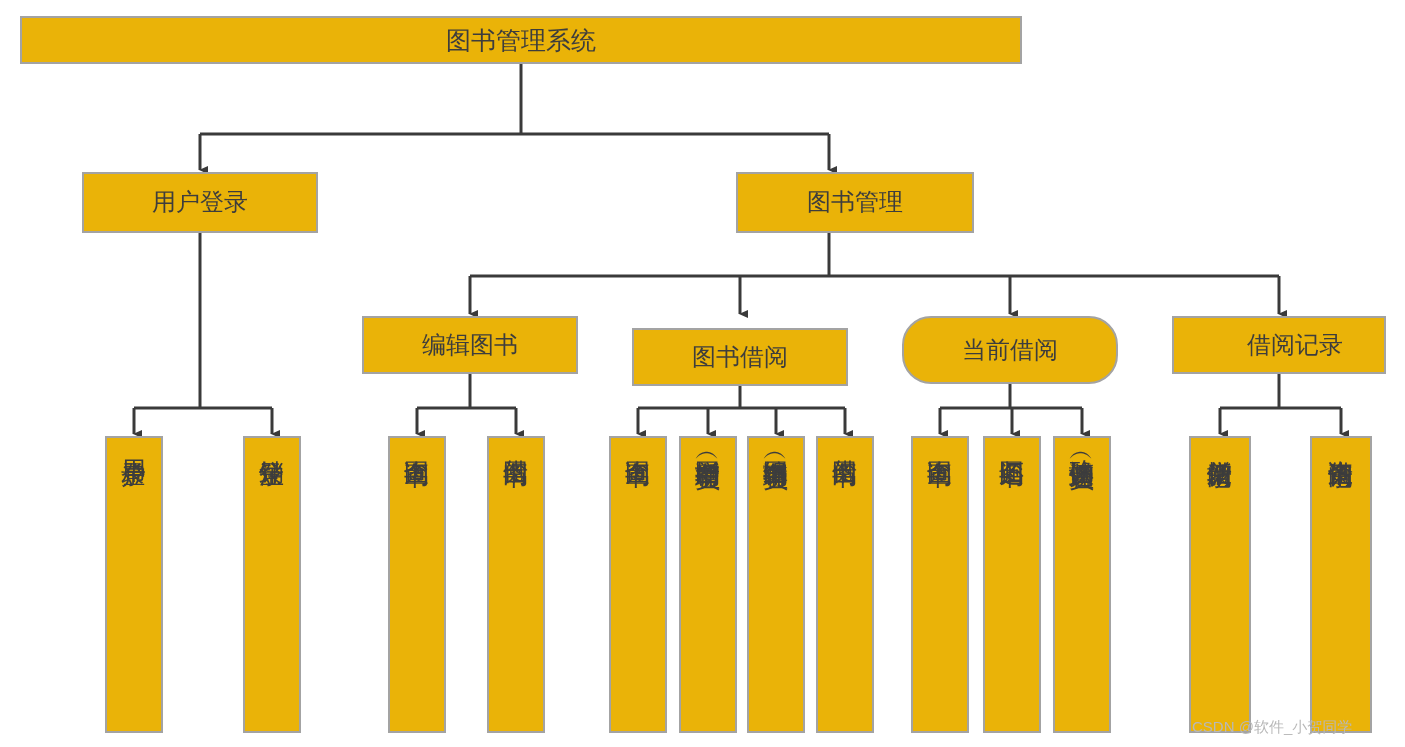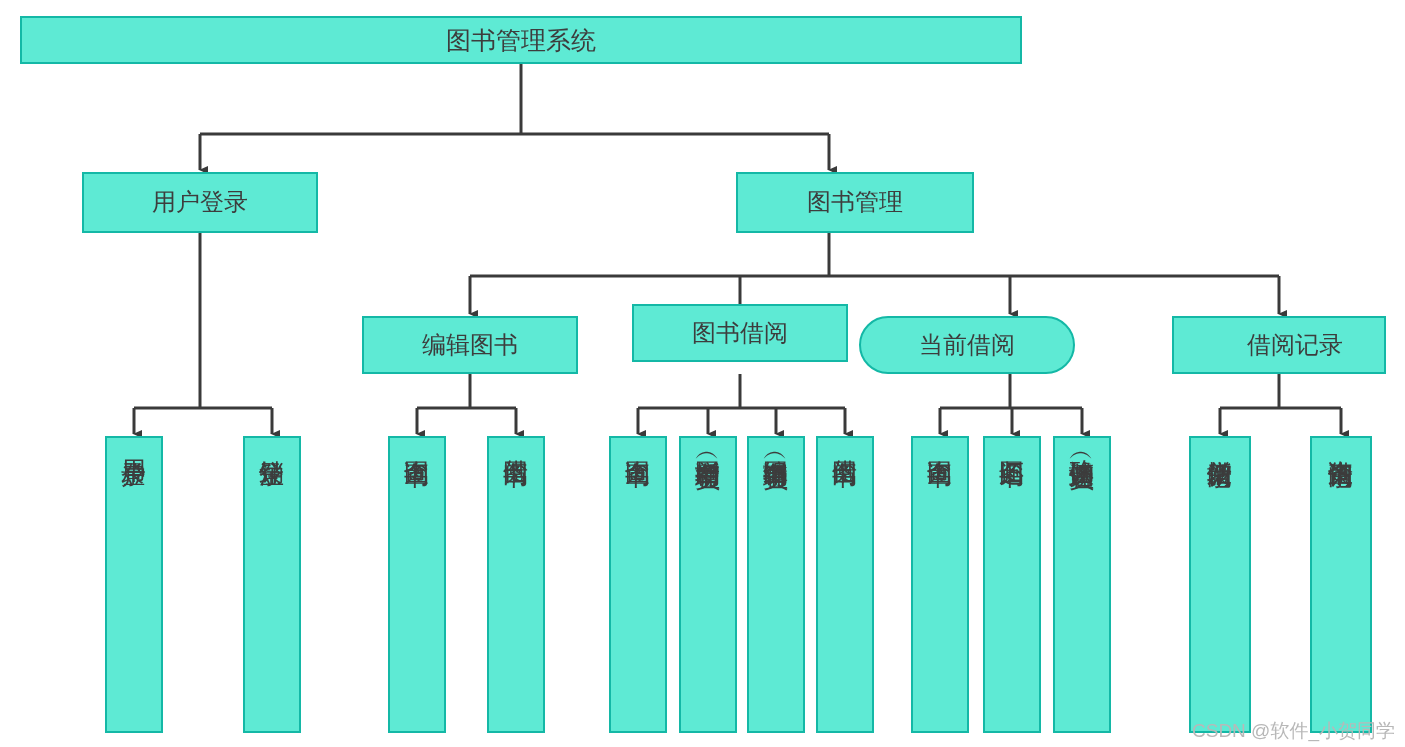--- a/index.html
+++ b/index.html
@@ -20,22 +20,22 @@
   svg.diagram-canvas {
     position: absolute;
     left: 0;
     top: 0;
     width: 1405px;
     height: 747px;
   }
   .node-box {
     position: absolute;
     box-sizing: border-box;
-    background: #5eead4;
-    border: 2px solid #14b8a6;
+    background: #eab308;
+    border: 2px solid #a3a3a3;
     display: flex;
     align-items: center;
     justify-content: center;
     color: #3d3d3d;
   }
   .node-label {
     font-family: "Liberation Sans", "DejaVu Sans", sans-serif;
     color: #3d3d3d;
     line-height: 1.12;
     text-align: center;
@@ -54,21 +54,21 @@
   .node-leaf > .node-label {
     font-size: 25px;
     writing-mode: vertical-rl;
     text-orientation: upright;
     letter-spacing: 1px;
     white-space: pre-line;
     display: block;
   }
   .watermark {
     position: absolute;
-    font-size: 19px;
+    font-size: 15px;
     color: #b8b8b8;
     font-family: "Liberation Sans", "DejaVu Sans", sans-serif;
     white-space: nowrap;
     pointer-events: none;
   }
 </style>
 </head>
 <body>
 
 <div id="diagram-root">
@@ -123,24 +123,24 @@
   <div class="node-box node-branch" style="left: 82px; top: 172px; width: 236px; height: 61px;">
     <span class="node-label">用户登录</span>
   </div>
   <div class="node-box node-branch" style="left: 710px; top: 172px; width: 238px; height: 61px; margin-left: 26px;">
     <span class="node-label">图书管理</span>
   </div>
 
   <div class="node-box node-branch" style="left: 362px; top: 316px; width: 216px; height: 58px;">
     <span class="node-label">编辑图书</span>
   </div>
-  <div class="node-box node-branch" style="left: 632px; top: 304px; width: 216px; height: 58px;">
+  <div class="node-box node-branch" style="left: 632px; top: 328px; width: 216px; height: 58px;">
     <span class="node-label">图书借阅</span>
   </div>
-  <div class="node-box node-branch" style="left: 859px; top: 316px; width: 216px; height: 58px; border-radius: 29px;">
+  <div class="node-box node-branch" style="left: 902px; top: 316px; width: 216px; height: 68px; border-radius: 29px;">
     <span class="node-label">当前借阅</span>
   </div>
   <div class="node-box node-branch" style="left: 1172px; top: 316px; width: 214px; height: 58px; padding-left: 32px;">
     <span class="node-label">借阅记录</span>
   </div>
 
   <div class="node-box node-leaf" style="left: 105px; top: 436px; width: 58px; height: 297px;">
     <span class="node-label">用户登录</span>
   </div>
   <div class="node-box node-leaf" style="left: 243px; top: 436px; width: 58px; height: 297px;">

